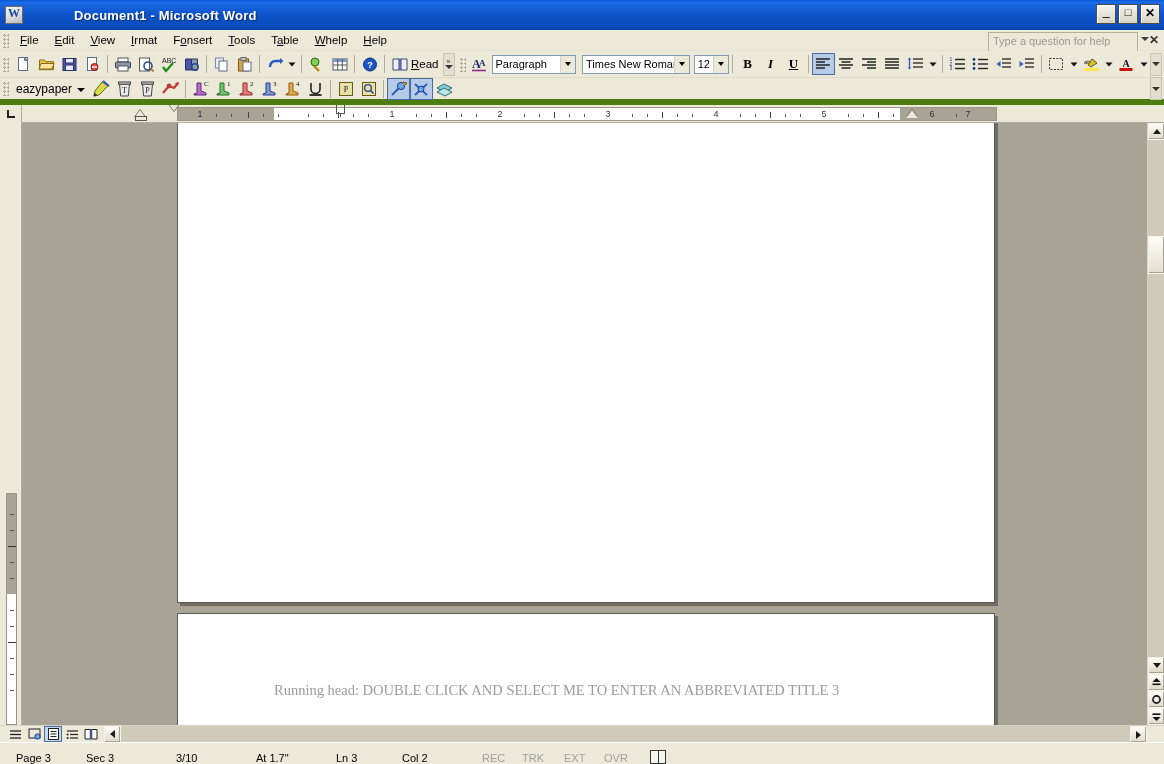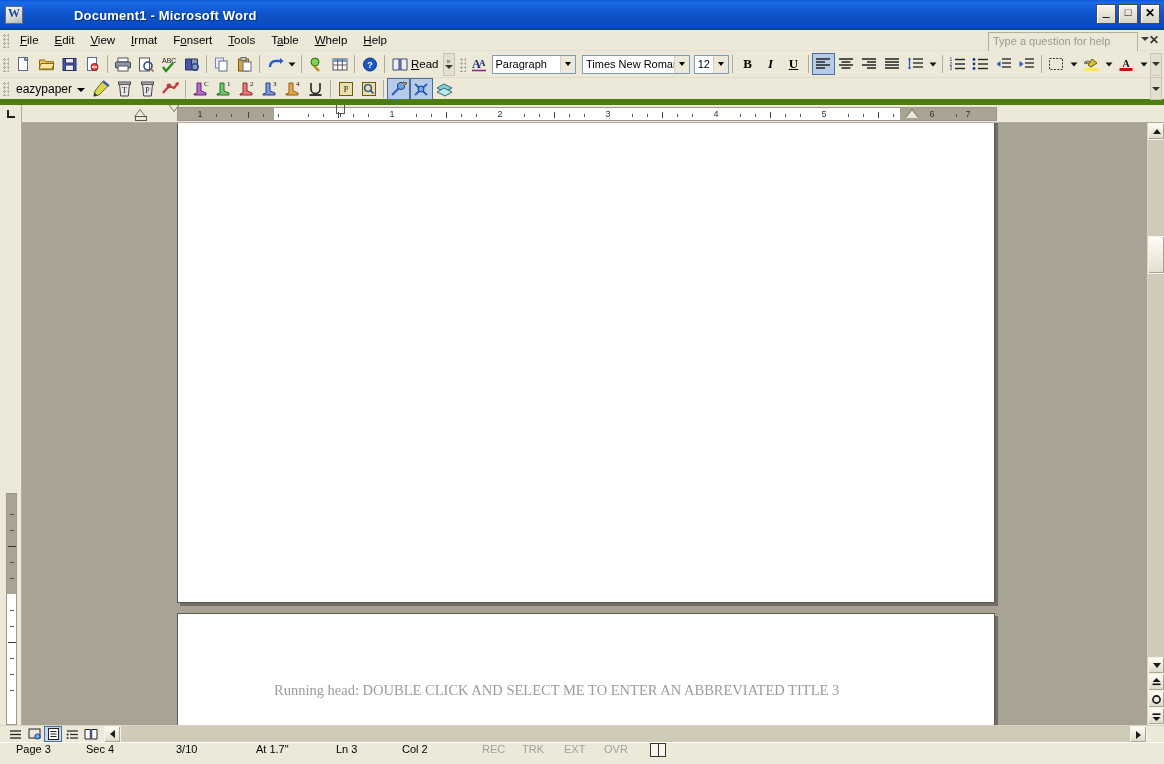--- a/index.html
+++ b/index.html
@@ -350,21 +350,21 @@
   .hs-btn i.right {
     width: 0; height: 0; border-top: 4px solid transparent;
     border-bottom: 4px solid transparent; border-left: 5px solid #1a1a1a;
   }
 
   
   .statusbar {
     height: 22px; flex: 0 0 22px;
     background: #ece9d8;
     border-top: 1px solid #fff;
-    display: flex; align-items: flex-start;
+    display: flex; align-items: flex-end;
     font: 11px "Liberation Sans", sans-serif;
     color: #000;
   }
   .st-cell { padding: 0 6px; white-space: nowrap; }
   .st-cell.dim { color: #a0a0a0; }
   .st-book {
     width: 16px; height: 14px;
     border: 1px solid #333; background: #f6f6ee;
     position: relative; margin-left: 10px;
   }
@@ -1019,21 +1019,21 @@
     </div>
     <div class="hs-track"></div>
     <div class="hs-btn">
         <i class="right"></i>
       </div>
     <div style="width:17px;background:#ece9d8;flex:0 0 17px"></div>
   </div>
 
   <div class="statusbar">
     <div class="st-cell" style="width:80px;padding-left:16px">Page 3</div>
-    <div class="st-cell" style="width:90px">Sec 4</div>
+    <div class="st-cell" style="width:90px">Sec 3</div>
     <div class="st-cell" style="width:80px">3/10</div>
     <div class="st-cell" style="width:80px">At 1.7"</div>
     <div class="st-cell" style="width:66px">Ln 3</div>
     <div class="st-cell" style="width:80px">Col 2</div>
     <div class="st-cell dim" style="width:40px">REC</div>
     <div class="st-cell dim" style="width:42px">TRK</div>
     <div class="st-cell dim" style="width:40px">EXT</div>
     <div class="st-cell dim" style="width:42px">OVR</div>
     <div class="st-book"></div>
   </div>

